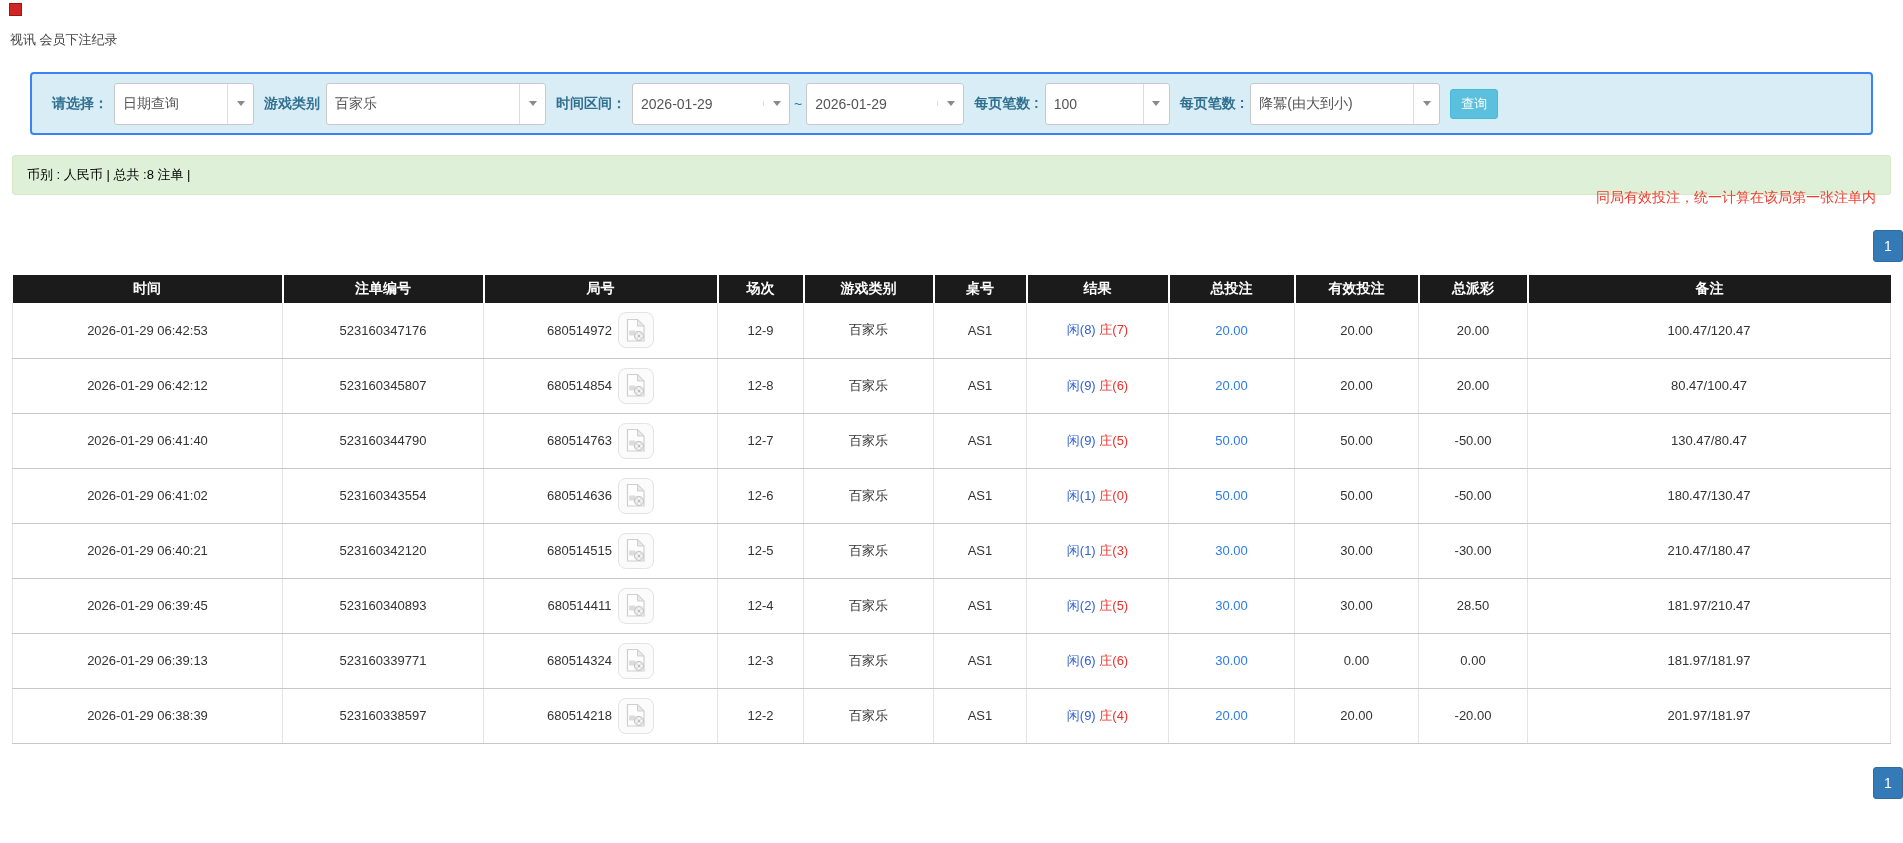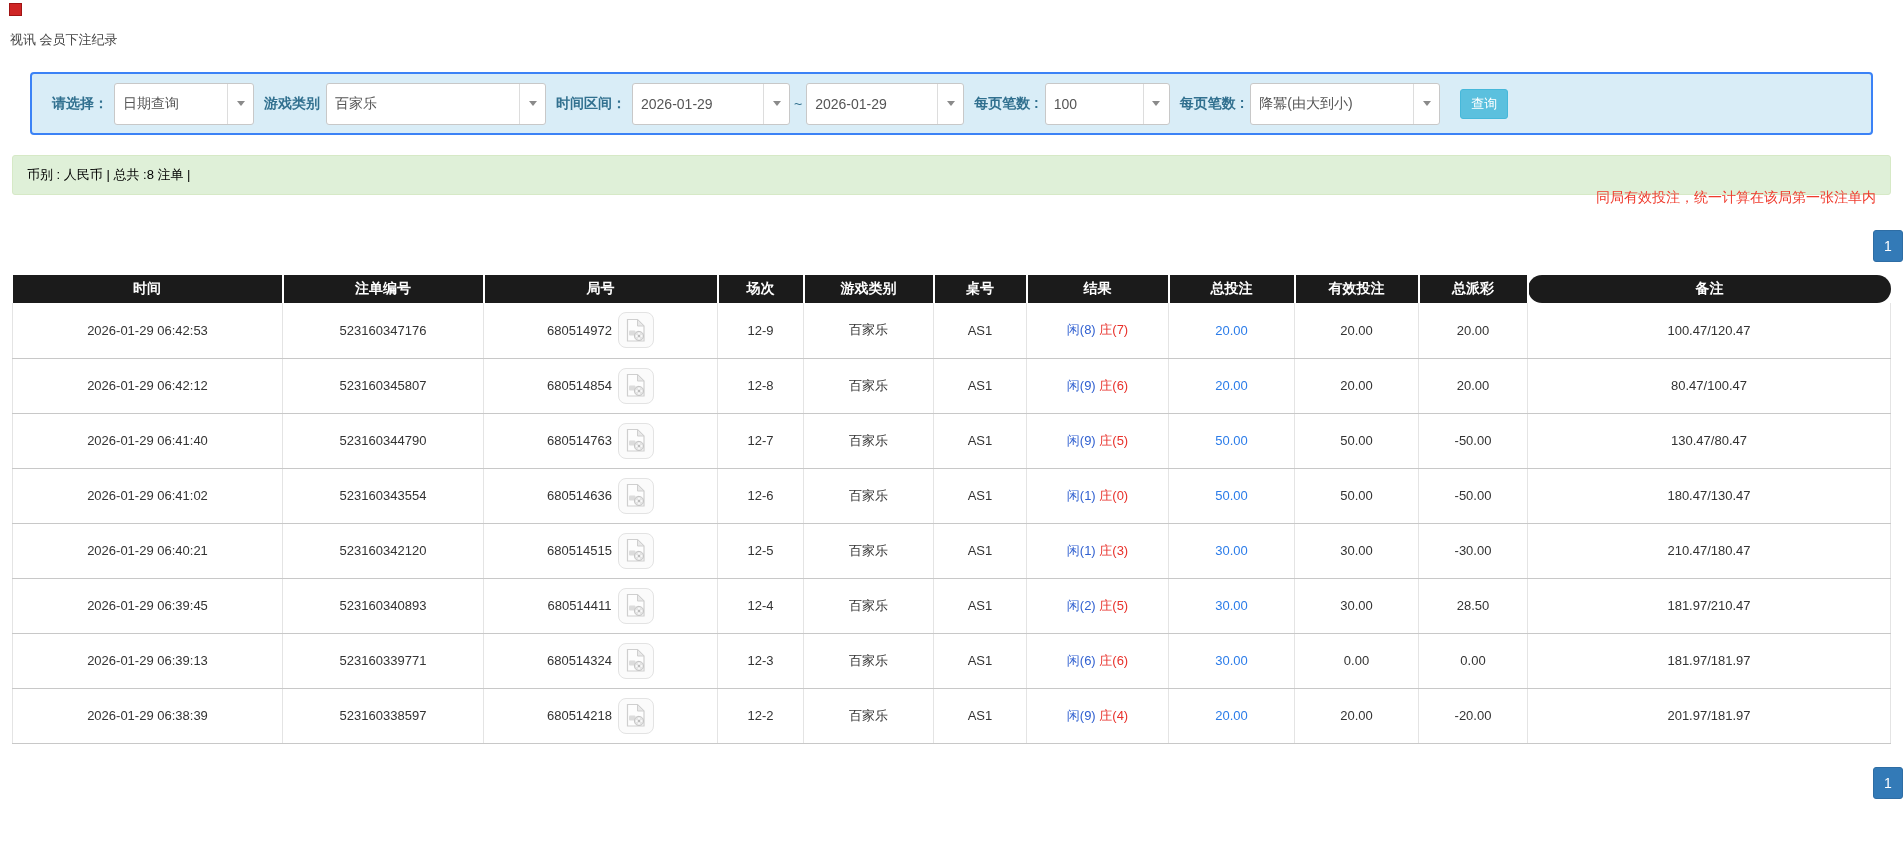--- a/index.html
+++ b/index.html
@@ -16,43 +16,43 @@
     border: 2px solid #3b82f6; border-radius: 4px; display: flex; align-items: center;
     padding: 0 10px; }
   .flabel { font-size: 14px; font-weight: bold; color: #31708f; white-space: nowrap; margin: 0 6px 0 10px; }
   .combo { background: #fff; border: 1px solid #c8c8c8; border-radius: 3px; height: 42px;
     display: flex; align-items: stretch; cursor: pointer; gap: 10px; }
   .combo-text { flex: 1; font-size: 14px; color: #555; padding: 0 8px; display: flex; align-items: center;
     white-space: nowrap; overflow: hidden; }
   .combo-arrow { width: 26px; border-left: 1px solid #ddd; display: flex; align-items: center; justify-content: center; }
   .combo-arrow i { width: 0; height: 0; border-left: 4px solid transparent; border-right: 4px solid transparent;
     border-top: 5px solid #8a8a8a; }
-  .w140 { width: 140px; } .w220 { width: 220px; } .w158 { width: 158px; } .w125 { width: 125px; } .w190 { width: 190px; }
+  .w140 { width: 140px; } .w220 { width: 220px; } .w158 { width: 158px; align-items: center; } .w125 { width: 125px; } .w190 { width: 190px; }
   .tilde { font-size: 14px; color: #31708f; margin: 0 4px; }
-  .search-btn { margin-left: 20px; width: 48px; height: 30px; background: #5bc0de; border: 1px solid #46b8da;
+  .search-btn { margin-left: 10px; width: 48px; height: 30px; background: #5bc0de; border: 1px solid #46b8da;
     border-radius: 3px; color: #fff; font-size: 13px; cursor: pointer; font-family: inherit; }
 
   
   .summary-bar { margin: 20px 12px 0 12px; height: 40px; background: #dff0d8; border: 1px solid #d6e9c6;
     border-radius: 3px; display: flex; align-items: center; justify-content: space-between; padding: 0 14px; }
   .summary-left { font-size: 13px; color: #000000; }
   .summary-right { font-size: 14px; color: #ef3b2d; margin-top: 45px; }
 
   
   .pagination { display: flex; justify-content: flex-end; }
   .pagination.top { margin-top: 35px; height: 32px; }
   .pagination.bottom { margin-top: 23px; height: 32px; }
   .page-btn { width: 30px; height: 32px; background: #337ab7; border: 1px solid #2e6da4; border-radius: 3px;
     color: #fff; font-size: 14px; cursor: pointer; font-family: inherit; }
 
   
   table.bet-table { margin: 13px 12px 0 12px; width: 1879px; border-collapse: collapse; table-layout: fixed; }
   .bet-table thead th { background: #1b1b1b; color: #fff; font-size: 14px; font-weight: bold; height: 28px;
     border-right: 2px solid #fff; text-align: center; }
-  .bet-table thead th:last-child { border-right: none; border-radius: 14px; }
+  .bet-table thead th:last-child { border-right: none; }
   .bet-table tbody td { background: #fff; height: 55px; text-align: center; font-size: 13px; color: #333;
     border-bottom: 1px solid #c8c8c8; border-right: 1px solid #e4e4e4; border-left: 1px solid #e4e4e4; }
   .round-cell-wrap { display: inline-flex; align-items: center; gap: 6px; }
   .round-num { font-size: 13px; color: #333; }
   .video-btn { width: 36px; height: 36px; background: #fbfbfb; border: 1px solid #e3e3e3; border-radius: 8px;
     cursor: pointer; display: inline-flex; align-items: center; justify-content: center; vertical-align: middle; }
   .res-player { color: #2f5fd0; }
   .res-banker { color: #e8302a; }
   a.bet-link { color: #2b7ce9; text-decoration: none; cursor: pointer; }
   td.neg { color: #e60012; margin-left: 16px; }

